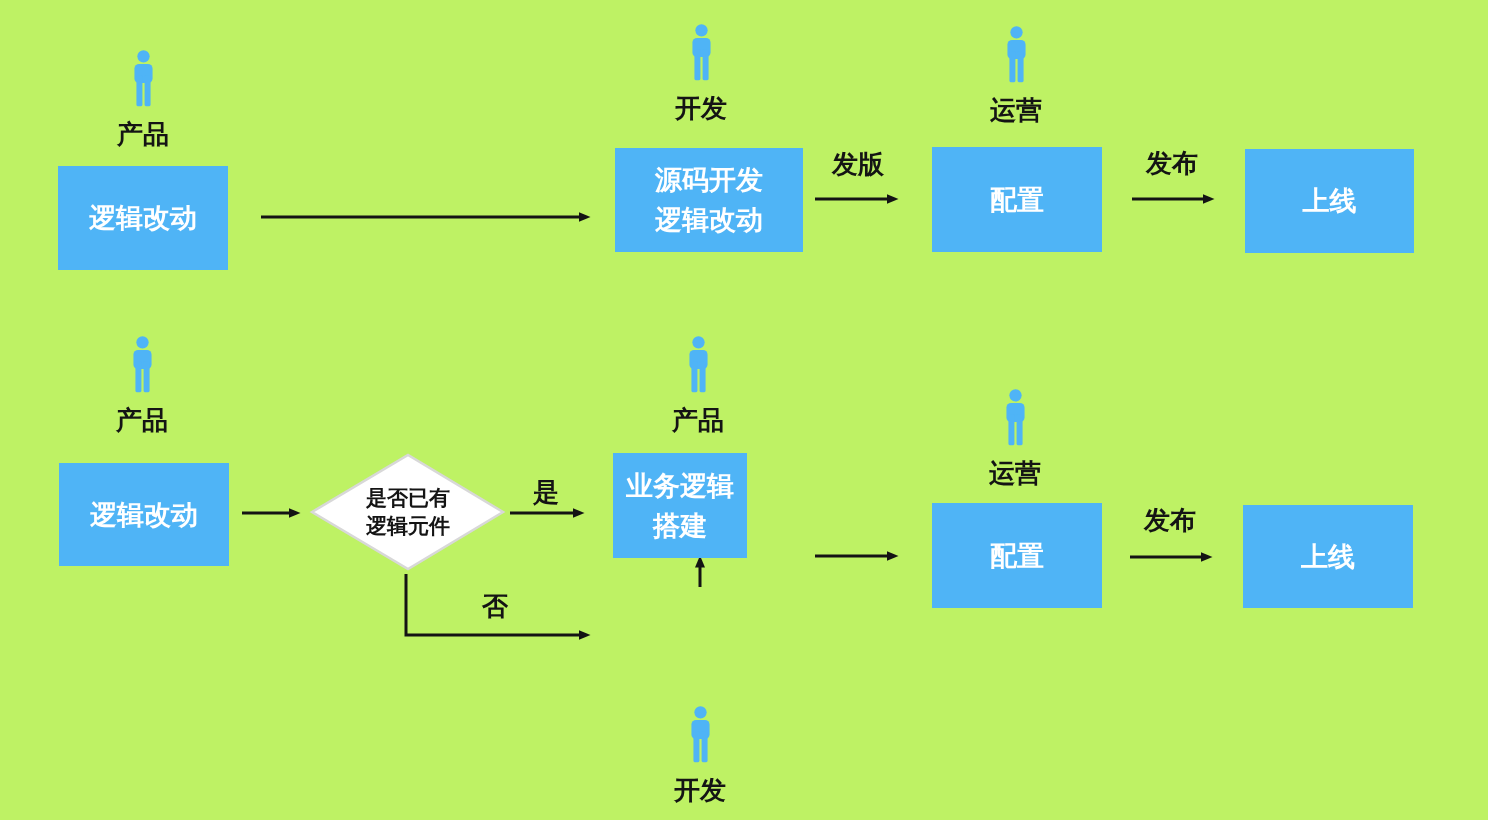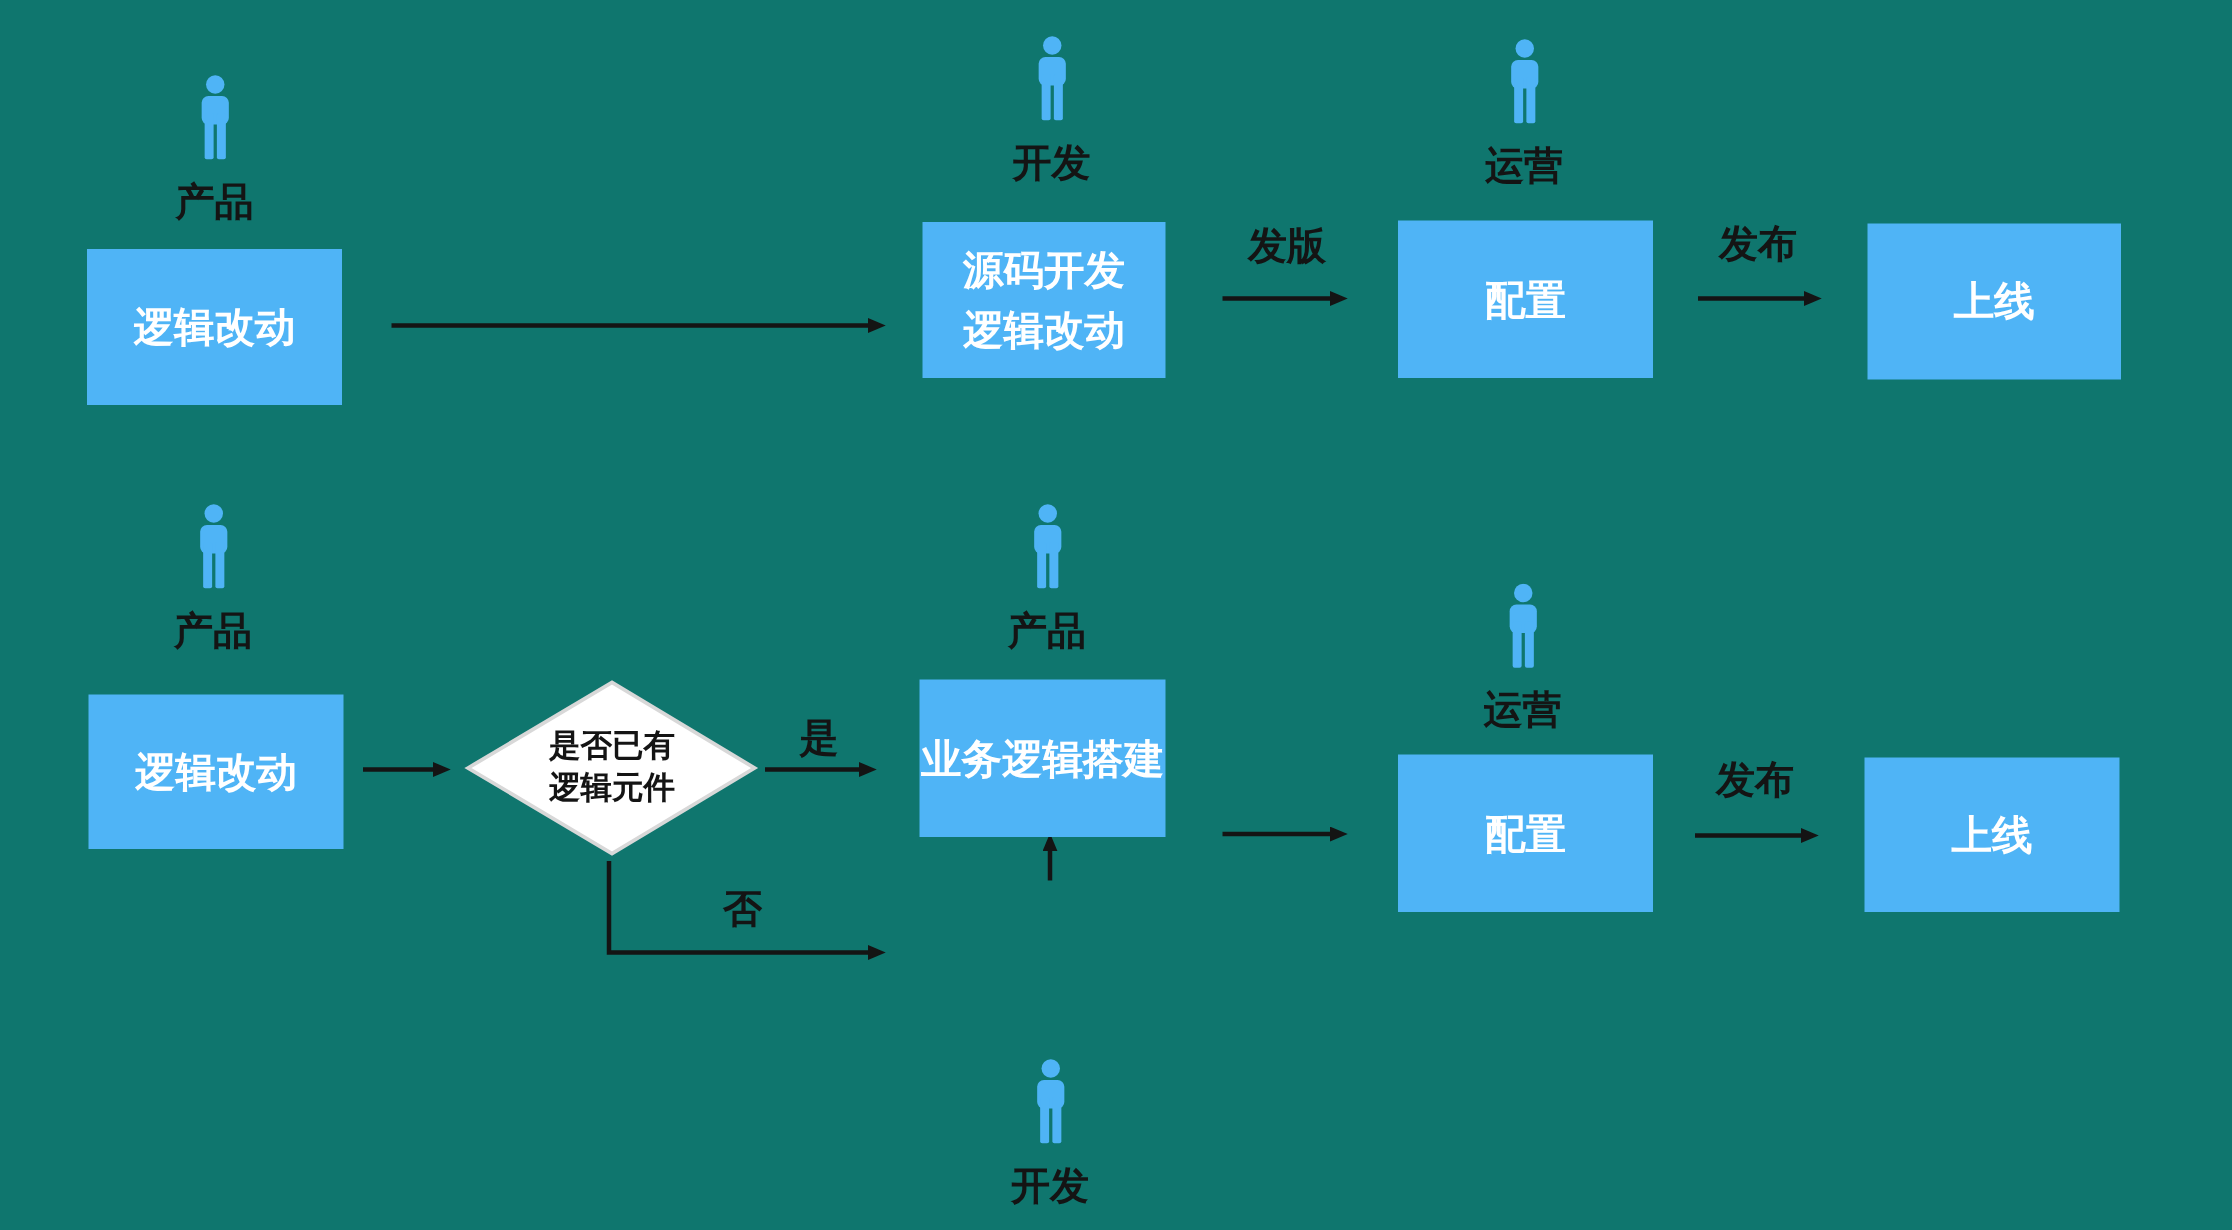--- a/index.html
+++ b/index.html
@@ -11,21 +11,21 @@
     --diamond-border: #d8d8d8;
     --diamond-fill: #ffffff;
   }
   * { margin: 0; padding: 0; box-sizing: border-box; }
   html, body { background: #ffffff; }
   body { font-family: "Liberation Sans", sans-serif; }
   .canvas {
     position: relative;
     width: 1488px;
     height: 820px;
-    background: #0f766e;
+    background: #bef264;
     overflow: hidden;
   }
   svg.overlay {
     position: absolute;
     left: 0; top: 0;
     width: 1488px; height: 820px;
     z-index: 1;
   }
   .arrow-line { stroke: var(--arrow); stroke-width: 3; fill: none; }
   .arrow-head { fill: var(--arrow); }
@@ -125,21 +125,21 @@
   <div class="actor" style="left:701px; top:24px;">
     <svg class="person" width="33" height="58" viewBox="0 0 36 64">
       <circle cx="18" cy="7" r="6.8"></circle>
       <rect x="8" y="15.5" width="20" height="21" rx="5"></rect>
       <rect x="10.2" y="28" width="6.6" height="34" rx="1.5"></rect>
       <rect x="19.2" y="28" width="6.6" height="34" rx="1.5"></rect>
     </svg>
     <div class="actor-label">开发</div>
   </div>
 
-  <div class="node" style="left:615px; top:148px; width:162px; height:104px;">
+  <div class="node" style="left:615px; top:148px; width:188px; height:104px;">
     <span>源码开发</span>
     <span>逻辑改动</span>
   </div>
 
   <div class="edge-label" style="left:858px; top:164px;">发版</div>
 
   <div class="actor" style="left:1016px; top:26px;">
     <svg class="person" width="33" height="58" viewBox="0 0 36 64">
       <circle cx="18" cy="7" r="6.8"></circle>
       <rect x="8" y="15.5" width="20" height="21" rx="5"></rect>
@@ -184,21 +184,21 @@
   <div class="actor" style="left:698px; top:336px;">
     <svg class="person" width="33" height="58" viewBox="0 0 36 64">
       <circle cx="18" cy="7" r="6.8"></circle>
       <rect x="8" y="15.5" width="20" height="21" rx="5"></rect>
       <rect x="10.2" y="28" width="6.6" height="34" rx="1.5"></rect>
       <rect x="19.2" y="28" width="6.6" height="34" rx="1.5"></rect>
     </svg>
     <div class="actor-label">产品</div>
   </div>
 
-  <div class="node" style="left:613px; top:453px; width:164px; height:105px;">
+  <div class="node" style="left:613px; top:453px; width:134px; height:105px;">
     <span>业务逻辑搭建</span>
   </div>
 
 
   <div class="actor" style="left:700px; top:706px;">
     <svg class="person" width="33" height="58" viewBox="0 0 36 64">
       <circle cx="18" cy="7" r="6.8"></circle>
       <rect x="8" y="15.5" width="20" height="21" rx="5"></rect>
       <rect x="10.2" y="28" width="6.6" height="34" rx="1.5"></rect>
       <rect x="19.2" y="28" width="6.6" height="34" rx="1.5"></rect>

